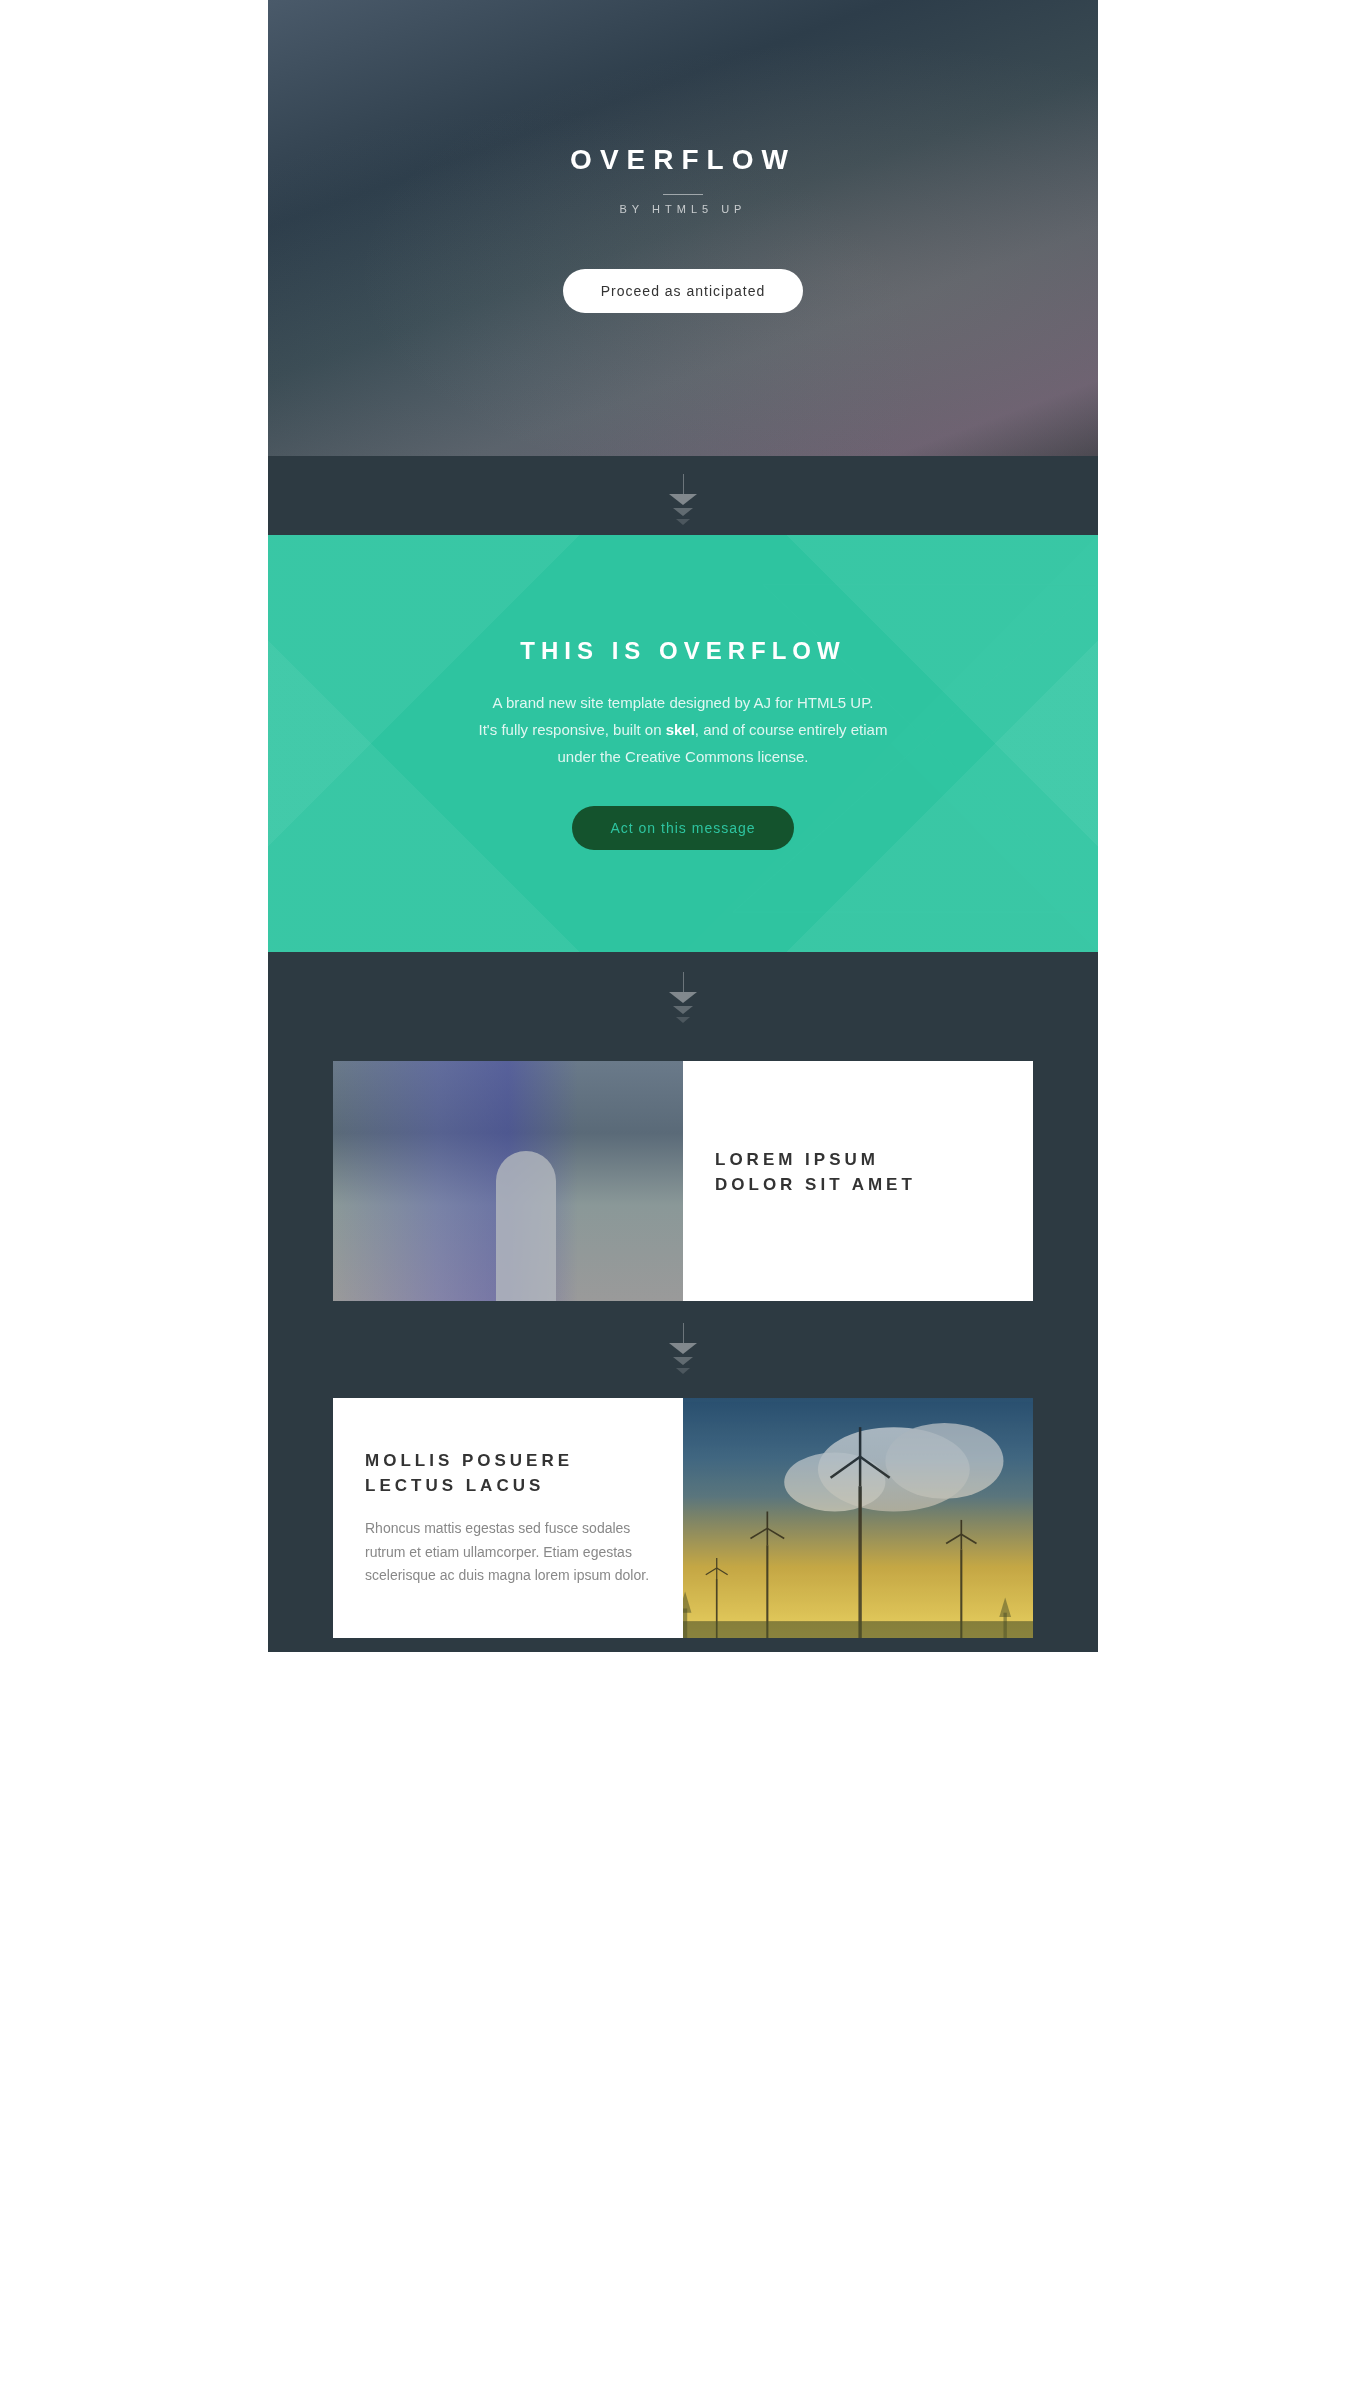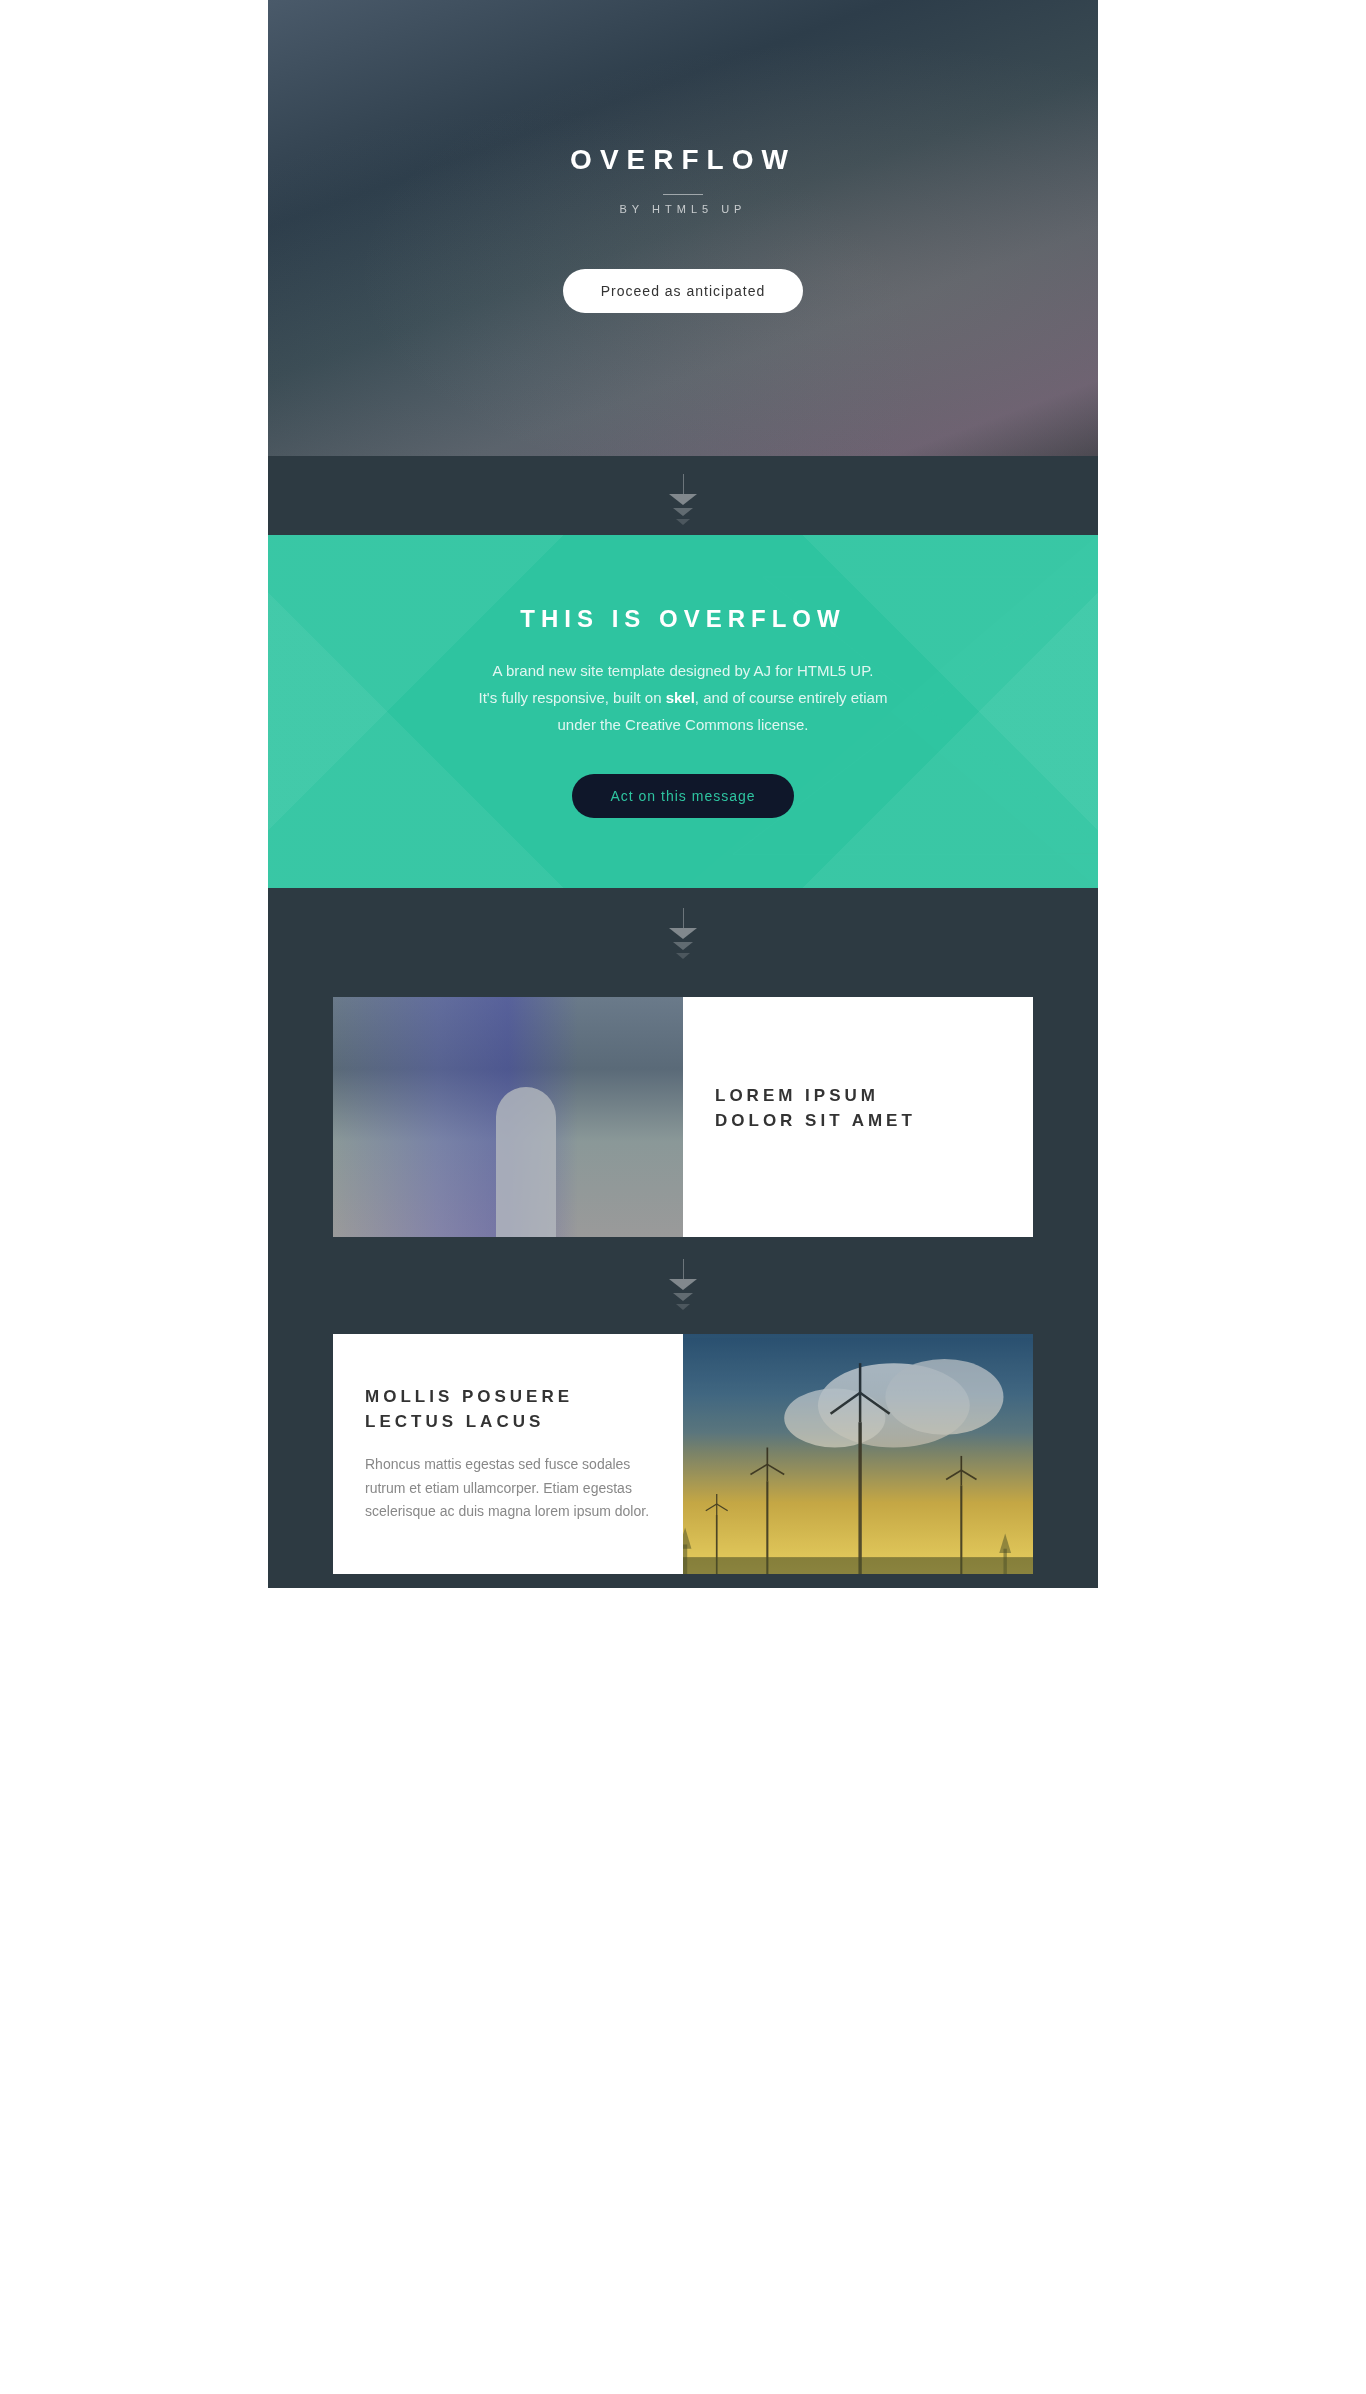--- a/index.html
+++ b/index.html
@@ -99,21 +99,21 @@
     }
     .triangle-down.xs {
       border-left: 7px solid transparent;
       border-right: 7px solid transparent;
       border-top: 6px solid rgba(255,255,255,0.15);
     }
 
     
     .green-section {
       background: #2ec4a0;
-      padding: 70px 40px;
+      padding: 102px 40px;
       text-align: center;
       position: relative;
       overflow: hidden;
     }
     .green-section::before {
       content: '';
       position: absolute;
       inset: 0;
       background:
         linear-gradient(135deg, rgba(255,255,255,0.05) 25%, transparent 25%),
@@ -151,21 +151,21 @@
       max-width: 500px;
       margin: 0 auto 36px;
       position: relative;
       z-index: 1;
     }
     .green-section-text strong {
       font-weight: 700;
       color: #ffffff;
     }
     .btn-secondary {
-      background: #0f172a;
+      background: #14532d;
       color: #2ec4a0;
       border: none;
       border-radius: 30px;
       padding: 14px 38px;
       font-size: 14px;
       letter-spacing: 1px;
       cursor: pointer;
       position: relative;
       z-index: 1;
       font-weight: 400;

